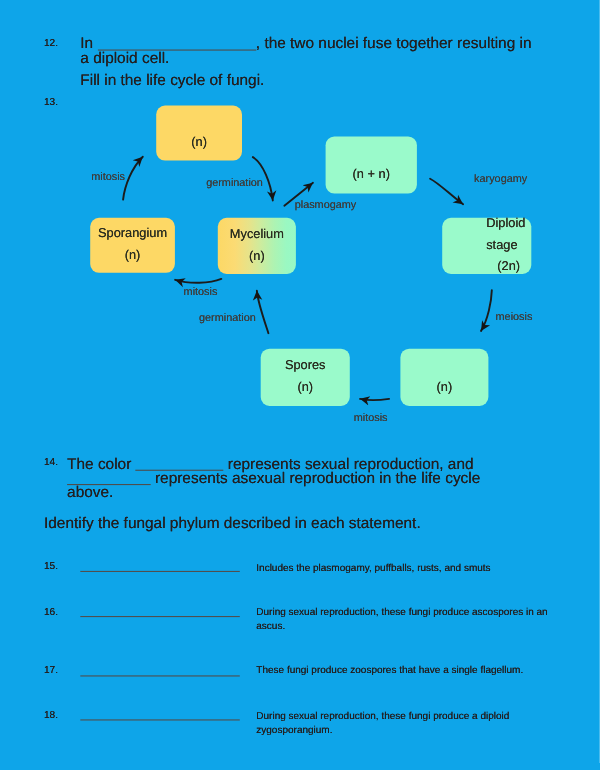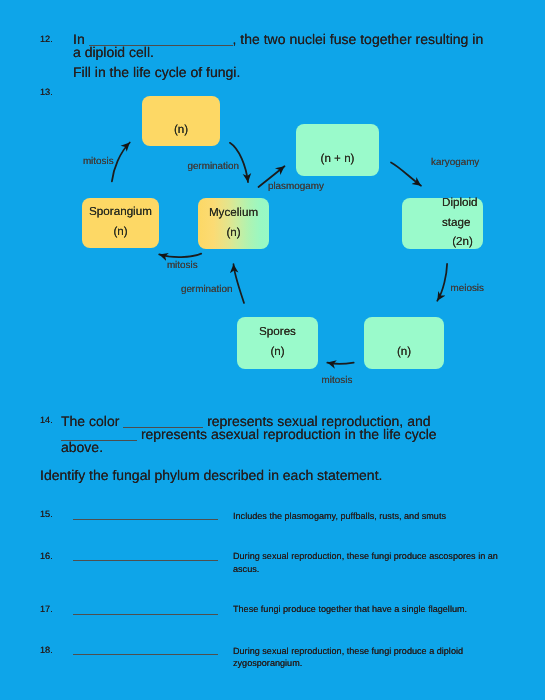--- a/index.html
+++ b/index.html
@@ -51,21 +51,21 @@
   <div class="qnum" style="left:40px;top:509px;">15.</div>
   <div class="ansline" style="left:73.2px;top:519.2px;width:145px;"></div>
   <div class="anstext" style="left:233px;top:510.2px;">Includes the plasmogamy, puffballs, rusts, and smuts</div>
 
   <div class="qnum" style="left:40px;top:551px;">16.</div>
   <div class="ansline" style="left:73.2px;top:560px;width:145px;"></div>
   <div class="anstext" style="left:233px;top:550.4px;">During sexual reproduction, these fungi produce ascospores in an ascus.</div>
 
   <div class="qnum" style="left:40px;top:604.3px;">17.</div>
   <div class="ansline" style="left:73.2px;top:613.6px;width:145px;"></div>
-  <div class="anstext" style="left:233px;top:603.3px;">These fungi produce together that have a single flagellum.</div>
+  <div class="anstext" style="left:233px;top:603.3px;">These fungi produce zoospores that have a single flagellum.</div>
 
   <div class="qnum" style="left:40px;top:645px;">18.</div>
   <div class="ansline" style="left:73.2px;top:654.2px;width:145px;"></div>
   <div class="anstext" style="left:233px;top:645.2px;">During sexual reproduction, these fungi produce a diploid zygosporangium.</div>
 
   <div id="diagram">
 
     <div class="dbox y" style="left:142px;top:96px;width:78px;height:50px;">
       <span class="spacer"></span>
       <span>(n)</span>

